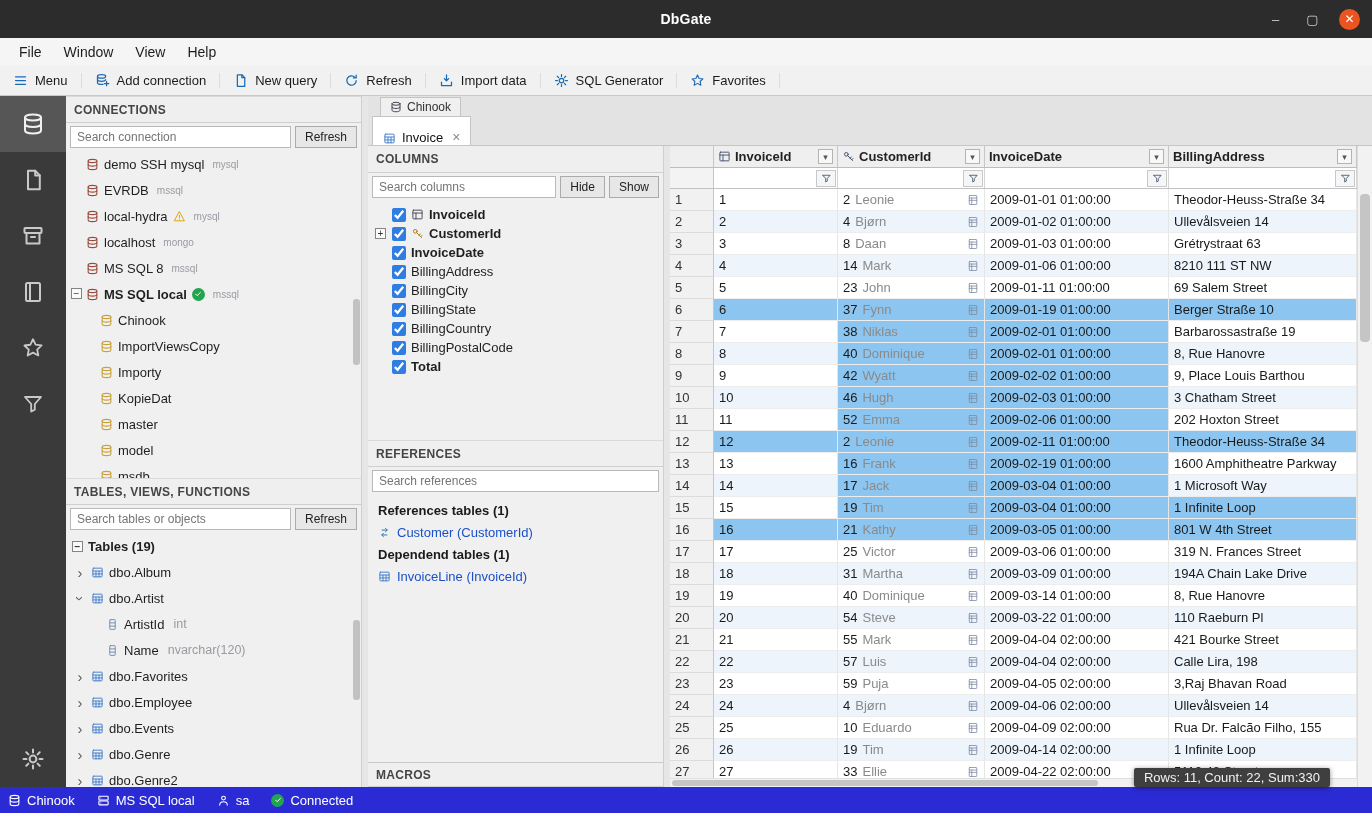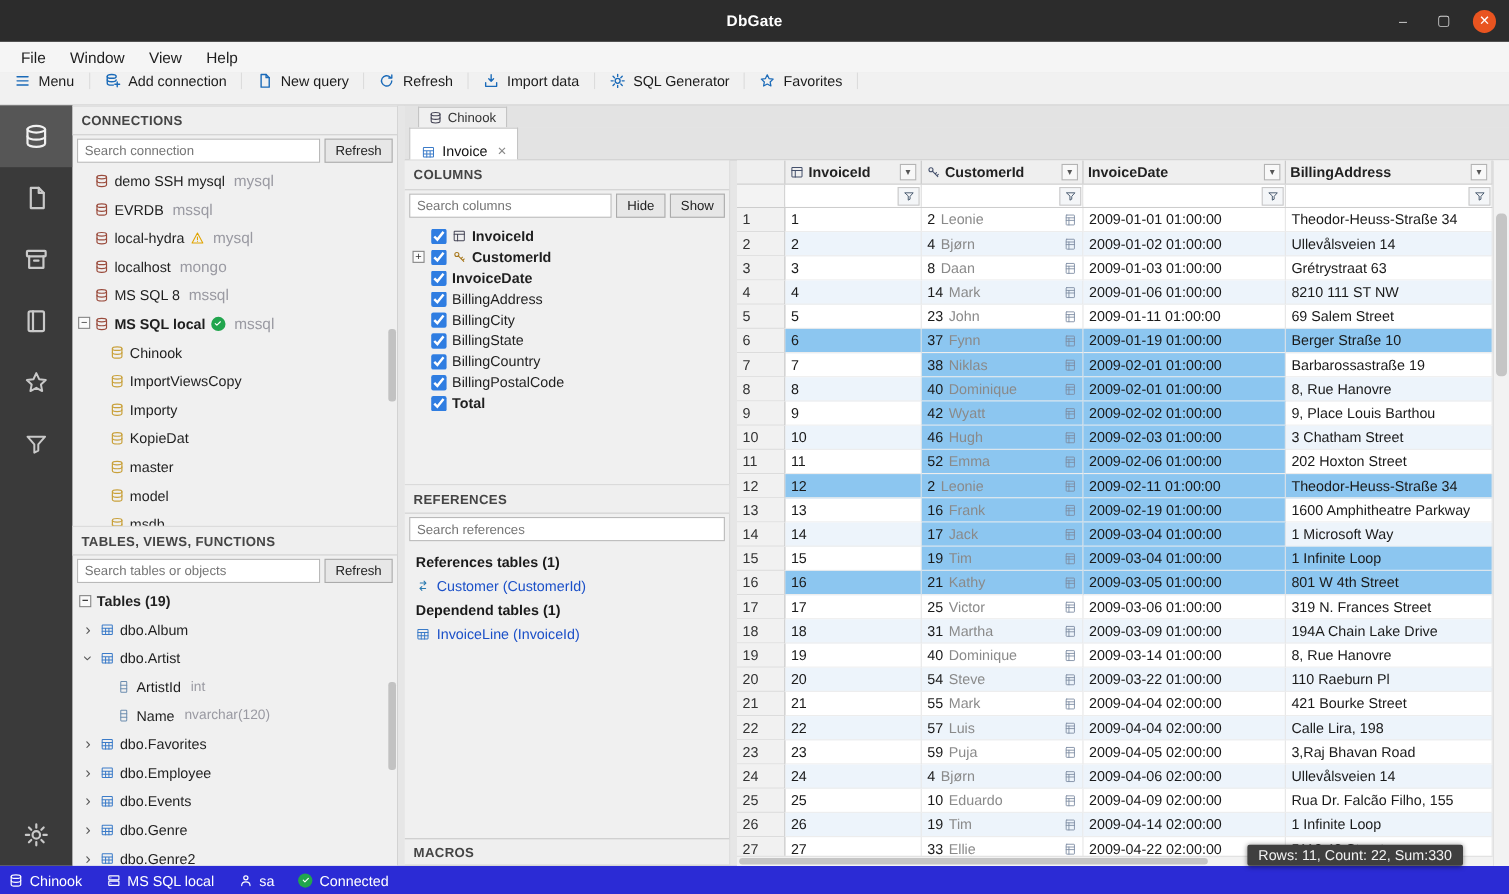--- a/index.html
+++ b/index.html
@@ -21,21 +21,21 @@
   
   .titlebar{height:38px;background:#2c2c2c;color:#fff;display:flex;align-items:center;justify-content:center;position:relative;}
   .titlebar .title{font-size:14px;font-weight:700;letter-spacing:.2px;}
   .win-controls{position:absolute;right:12px;top:0;height:100%;display:flex;align-items:center;gap:16px;}
   .win-btn{width:21px;height:21px;display:flex;align-items:center;justify-content:center;color:#cfcfcf;font-size:13px;cursor:default;}
   .win-close{background:var(--close-orange);border-radius:50%;color:#fff;font-size:12px;}
 
   
   .menubar{height:28px;background:#f5f5f5;display:flex;align-items:center;padding-left:8px;}
   .menu-item{padding:4px 11px;font-size:14px;color:#1d1d1d;}
-  .toolbar{height:30px;background:#f1f1f1;border-bottom:1px solid #c9c9c9;display:flex;align-items:flex-start;}
+  .toolbar{height:30px;background:#f1f1f1;border-bottom:1px solid #c9c9c9;display:flex;align-items:center;}
   .tool-btn{display:flex;align-items:center;gap:7px;padding:0 13px;border-right:1px solid #dcdcdc;color:#1b1b1b;}
   .tool-btn .icon{color:var(--accent-blue);}
 
   
   .main{display:flex;height:691px;}
   .iconbar{width:66px;background:#3a3a3a;display:flex;flex-direction:column;align-items:center;}
   .ib-btn{width:66px;height:56px;display:flex;align-items:center;justify-content:center;color:#c9c9c9;}
   .ib-btn.active{background:#565656;color:#f0f0f0;}
   .ib-spacer{flex:1;}
 
@@ -45,21 +45,21 @@
   .search-row{display:flex;flex:none;gap:4px;padding:3px 4px;align-items:center;}
   .search-row input{flex:1;height:22px;border:1px solid #b9b9b9;background:#fff;padding:0 6px;font:12px "Liberation Sans",sans-serif;color:#333;}
   .btn-plain{height:22px;padding:0 9px;background:#e7e7e7;border:1px solid #ababab;font:12px "Liberation Sans",sans-serif;color:#222;}
 
   .tree{position:relative;overflow:hidden;}
   .conn-tree{height:327px;flex:none;}
   .tables-tree{flex:1;}
   .tree-item{height:26px;display:flex;align-items:center;gap:5px;position:relative;white-space:nowrap;}
   .tree-item .ti-label{color:#1f1f1f;}
   .tree-item .ti-label.b{font-weight:bold;}
-  .engine{color:#9a9aa2;font-size:14px;margin-left:3px;}
+  .engine{color:#9a9aa2;font-size:10px;margin-left:3px;}
   .dtype{color:#9a9aa2;font-size:12.5px;margin-left:4px;}
   .lvl1{padding-left:20px;} .lvl2{padding-left:34px;}
   .t-group{padding-left:6px;font-weight:600;} .t-table{padding-left:8px;} .t-column{padding-left:40px;}
   .expbox{width:11px;height:11px;border:1px solid #848484;background:#fafafa;color:#333;font-size:10px;line-height:9px;
     display:inline-flex;align-items:center;justify-content:center;flex:none;}
   .expbox.abs{position:absolute;left:5px;top:7px;}
   .chev{width:12px;color:#5a5a5a;font-size:15px;line-height:1;display:inline-flex;justify-content:center;flex:none;}
   .chev.open{transform:rotate(90deg);}
   .ok-circle{width:13px;height:13px;border-radius:50%;background:var(--connected-green);color:#fff;
     display:inline-flex;align-items:center;justify-content:center;flex:none;}

